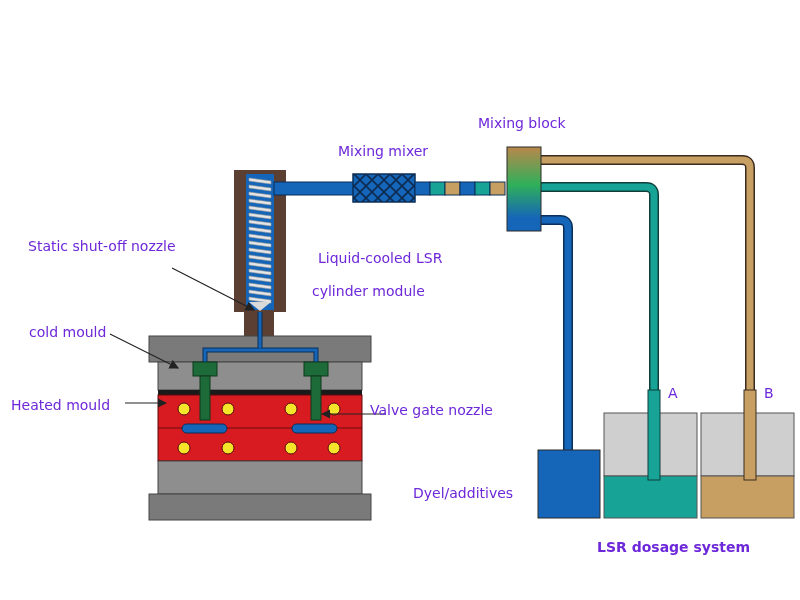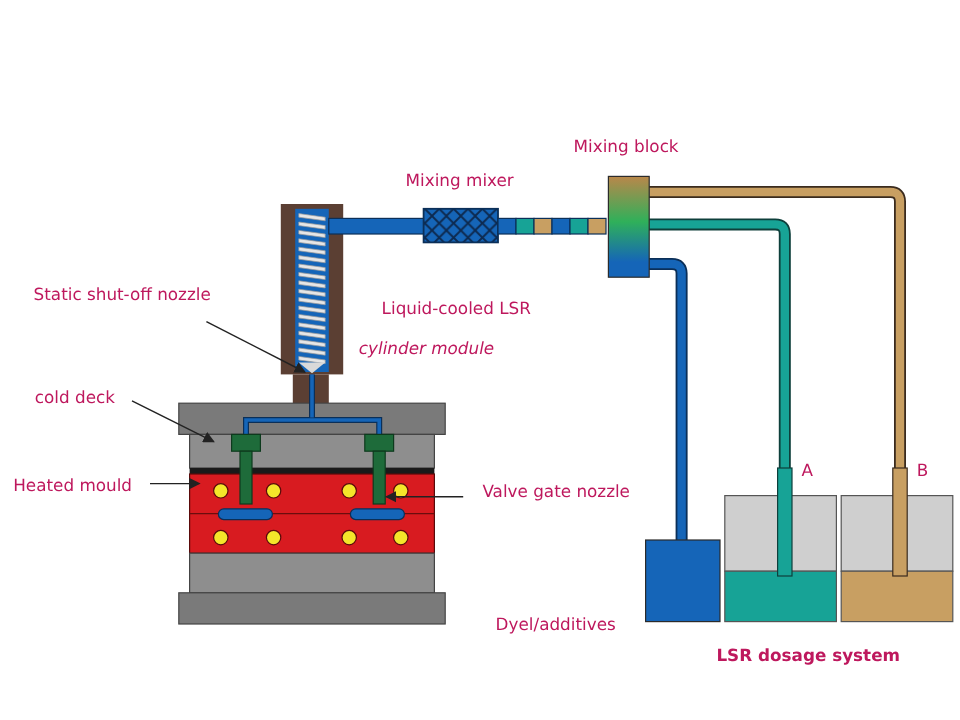--- a/index.html
+++ b/index.html
@@ -1,18 +1,18 @@
 <!DOCTYPE html>
 <html><head>
 <meta charset="utf-8">
 <style>
   html, body { margin: 0; padding: 0; background: #ffffff; }
   body { width: 800px; height: 600px; overflow: hidden; position: relative; font-family: "DejaVu Sans", sans-serif; }
   #diagram { position: absolute; left: 0; top: 0; }
-  .lbl { position: absolute; font-size: 14px; color: #be185d; white-space: nowrap; font-family: "DejaVu Sans", sans-serif; }
+  .lbl { position: absolute; font-size: 14px; color: #6d28d9; white-space: nowrap; font-family: "DejaVu Sans", sans-serif; }
 </style>
 </head>
 <body>
 
 <svg id="diagram" width="800" height="600" viewBox="0 0 800 600">
   <defs>
     <linearGradient id="mixgrad" x1="0" y1="0" x2="0" y2="1">
       <stop offset="0" stop-color="#b9874a"></stop>
       <stop offset="0.45" stop-color="#2fb05a"></stop>
       <stop offset="0.85" stop-color="#1565b8"></stop>
@@ -126,20 +126,20 @@
   <line x1="172" y1="268" x2="254" y2="310" stroke="#222" stroke-width="1.2" marker-end="url(#arr)"></line>
   <line x1="110" y1="334" x2="178" y2="368" stroke="#222" stroke-width="1.2" marker-end="url(#arr)"></line>
   <line x1="125" y1="403" x2="166" y2="403" stroke="#222" stroke-width="1.2" marker-end="url(#arr)"></line>
   <line x1="386" y1="414" x2="322" y2="414" stroke="#222" stroke-width="1.2" marker-end="url(#arr)"></line>
 </svg>
 
 <div class="lbl" style="left:478px; top:115px;">Mixing block</div>
 <div class="lbl" style="left:338px; top:143px;">Mixing mixer</div>
 <div class="lbl" style="left:28px; top:238px;">Static shut-off nozzle</div>
 <div class="lbl" style="left:318px; top:250px;">Liquid-cooled LSR</div>
-<div class="lbl" style="left:299px; top:283px;font-style:italic;">cylinder module</div>
-<div class="lbl" style="left:29px; top:324px;">cold deck</div>
+<div class="lbl" style="left:312px; top:283px;">cylinder module</div>
+<div class="lbl" style="left:29px; top:324px;">cold mould</div>
 <div class="lbl" style="left:11px; top:397px;">Heated mould</div>
-<div class="lbl" style="left:402px; top:402px;">Valve gate nozzle</div>
-<div class="lbl" style="left:413px; top:485px;margin-top:28px;">Dyel/additives</div>
+<div class="lbl" style="left:370px; top:402px;">Valve gate nozzle</div>
+<div class="lbl" style="left:413px; top:485px;">Dyel/additives</div>
 <div class="lbl" style="left:668px; top:385px;">A</div>
 <div class="lbl" style="left:764px; top:385px;">B</div>
 <div class="lbl" style="left:597px; top:539px;font-weight:bold;">LSR dosage system</div>
 
 </body></html>

